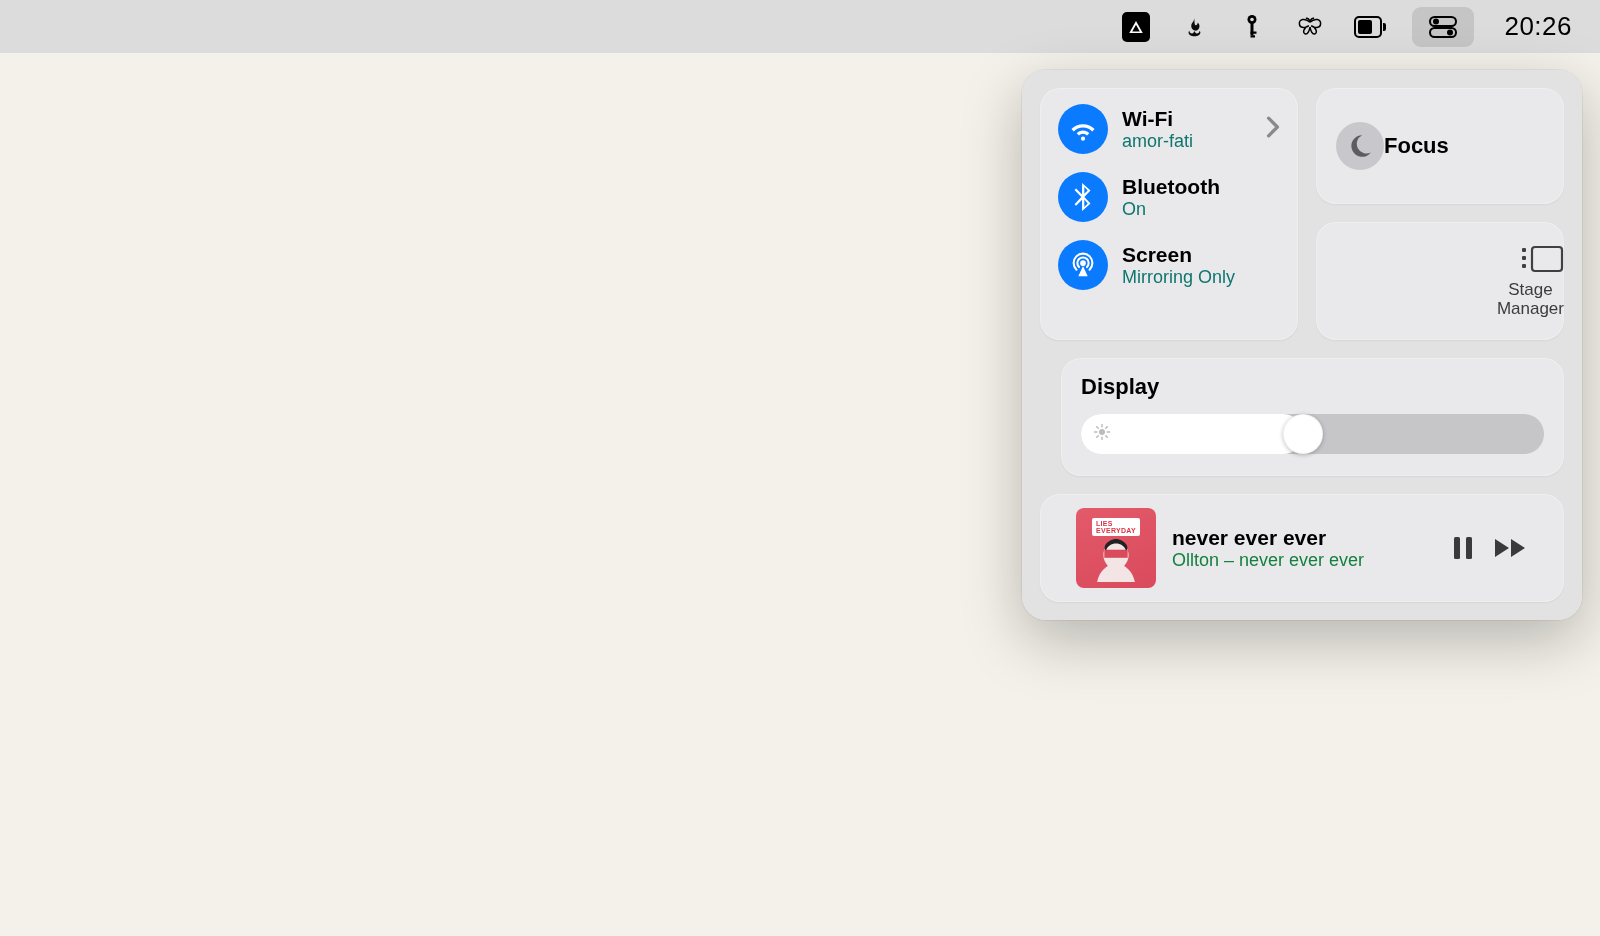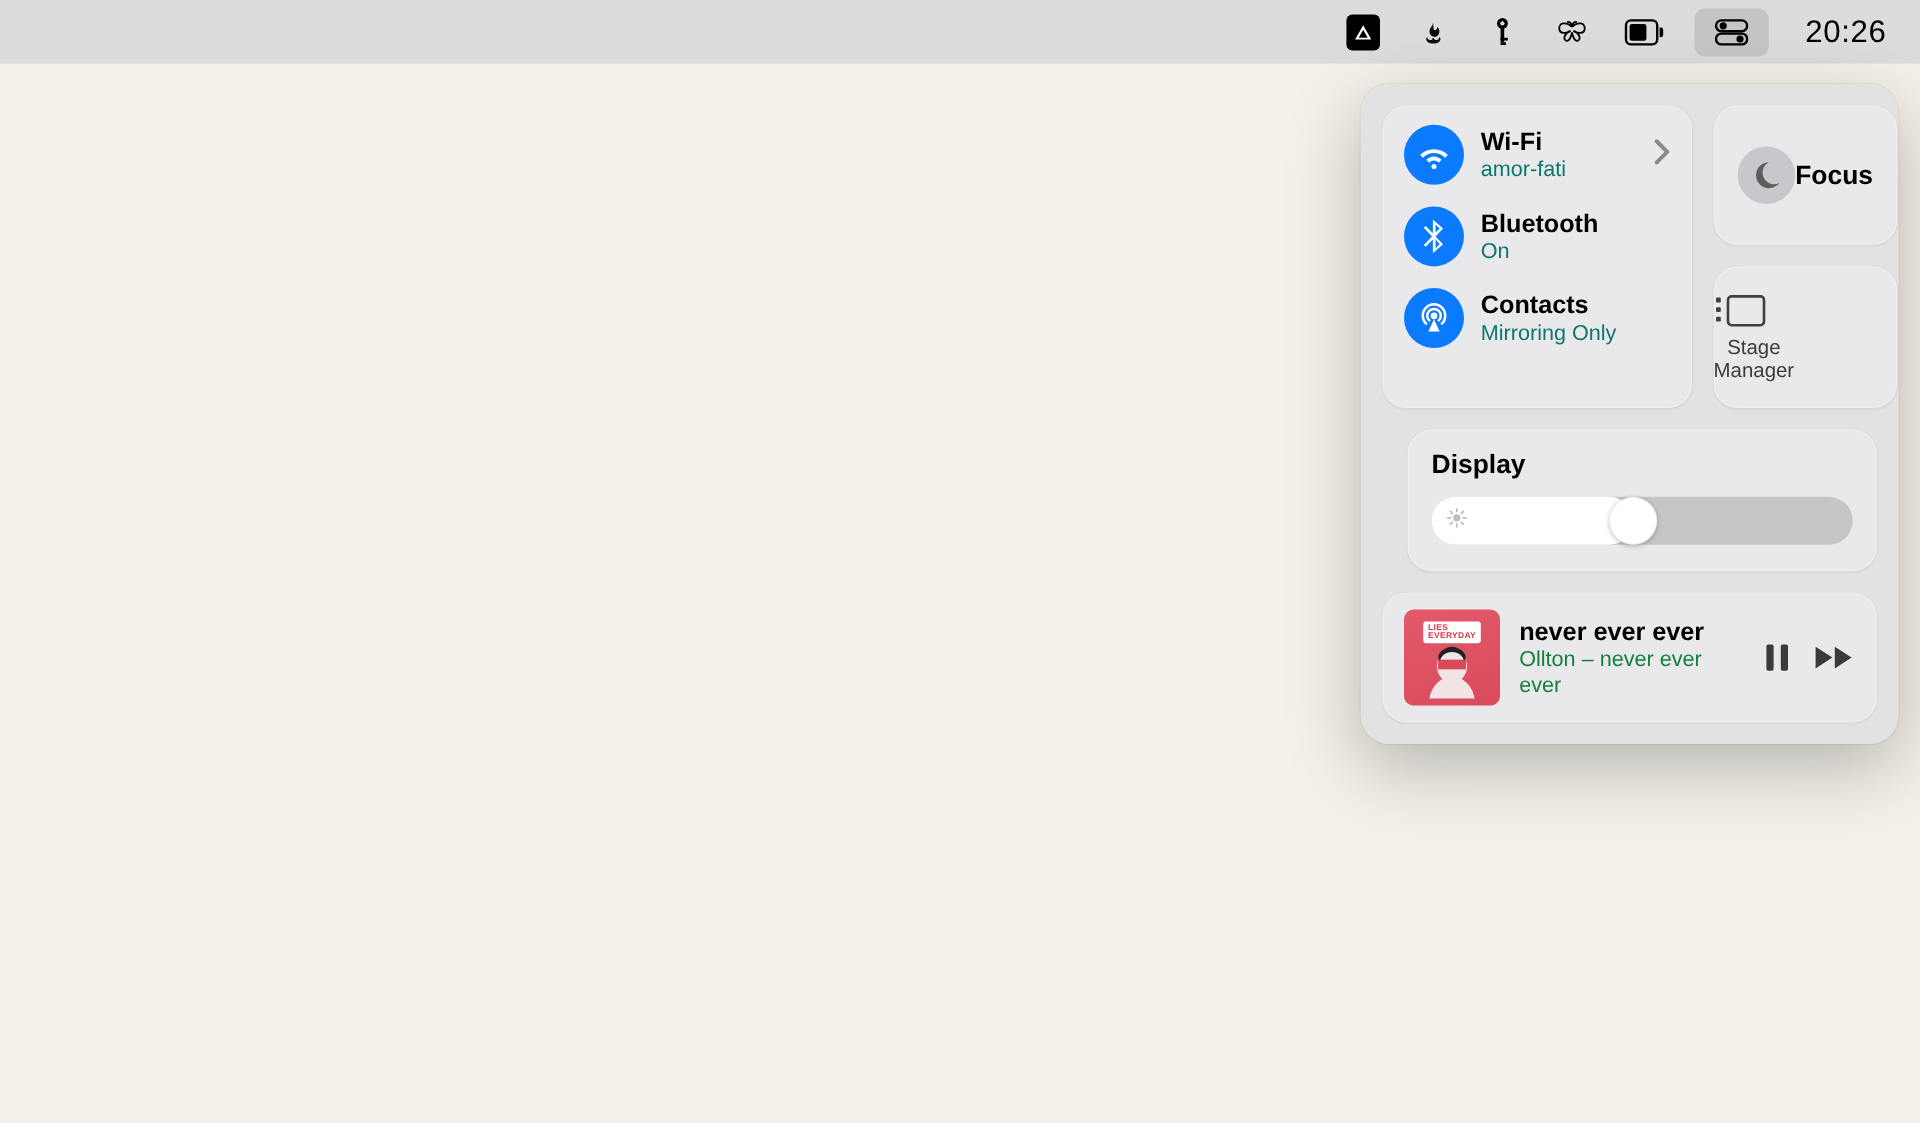--- a/index.html
+++ b/index.html
@@ -57,21 +57,21 @@
     .clock {
       font-size: 26px;
       font-weight: 500;
       letter-spacing: 0.5px;
     }
 
     .control-center {
       position: absolute;
       top: 70px;
       right: 18px;
-      width: 448px;
+      width: 560px;
       background: rgba(222,222,224,0.82);
       border-radius: 24px;
       padding: 18px;
       box-shadow: 0 20px 60px rgba(0,0,0,0.25), 0 0 0 1px rgba(0,0,0,0.05);
       display: flex;
       flex-direction: column;
       gap: 18px;
     }
     .row { display:flex; gap:18px; }
     .tile, .tile-lg, .slider-tile, .media-tile {
@@ -116,21 +116,21 @@
       background:#c8c8cc;
       display:flex;align-items:center;justify-content:center;
       color:#5d5d60;
     }
     .focus-label { font-size:22px; font-weight:600; }
 
     .small-row { display:flex; gap:18px; }
     .small-tile {
       flex:1;
       height: 118px;
-      display:flex; flex-direction:column; align-items:flex-start; justify-content:center;
+      display:flex; flex-direction:column; align-items:flex-end; justify-content:center;
       gap:6px;
     }
     .small-tile-icon { height:32px; display:flex;align-items:center;justify-content:center; color:#404043;}
     .small-tile-label { font-size:17px; line-height:1.1; text-align:center; color:#3c3c3e;}
 
     .slider-tile {
       padding: 16px 20px 22px 20px;
       margin-left: 21px;
     }
     .slider-title { font-size:22px; font-weight:600; margin-bottom:14px; }
@@ -158,21 +158,21 @@
     .sound-row .slider-track { flex:1; }
     .airplay-btn {
       width:48px;height:48px;border-radius:50%;
       background:#0a7bff;
       display:flex;align-items:center;justify-content:center;
       color:#fff;
       flex-shrink:0;
     }
 
     .media-tile {
-      padding: 14px 18px;
+      padding: 14px 36px;
       display:flex; align-items:center; gap:16px;
     }
     .album-art {
       width:80px;height:80px;border-radius:8px;
       background: linear-gradient(160deg,#e35a6b 0%, #d94a5c 100%);
       position:relative;
       overflow:hidden;
       flex-shrink:0;
     }
     .art-label {
@@ -275,21 +275,21 @@
       <div class="conn-row">
         <span class="icon-circle">
           <svg width="30" height="30" viewBox="0 0 32 32">
               <circle cx="16" cy="14" r="3" fill="#fff"></circle>
               <path fill="none" stroke="#fff" stroke-width="2.2" stroke-linecap="round" d="M9 21a10 10 0 1 1 14 0"></path>
               <path fill="none" stroke="#fff" stroke-width="2.2" stroke-linecap="round" d="M11.8 18.2a6 6 0 1 1 8.4 0"></path>
               <path fill="#fff" d="M16 17l5 11H11z"></path>
             </svg>
         </span>
         <div class="conn-text">
-          <span class="conn-title">Contacts</span>
+          <span class="conn-title">Screen</span>
           <span class="conn-sub">Mirroring Only</span>
         </div>
       </div>
     </div>
 
     <div class="right-col">
       <div class="tile focus-tile">
         <span class="focus-circle">
           <svg width="26" height="26" viewBox="0 0 24 24">
               <path fill="currentColor" d="M14 2a10 10 0 1 0 8 16 8 8 0 0 1-8-16z"></path>

